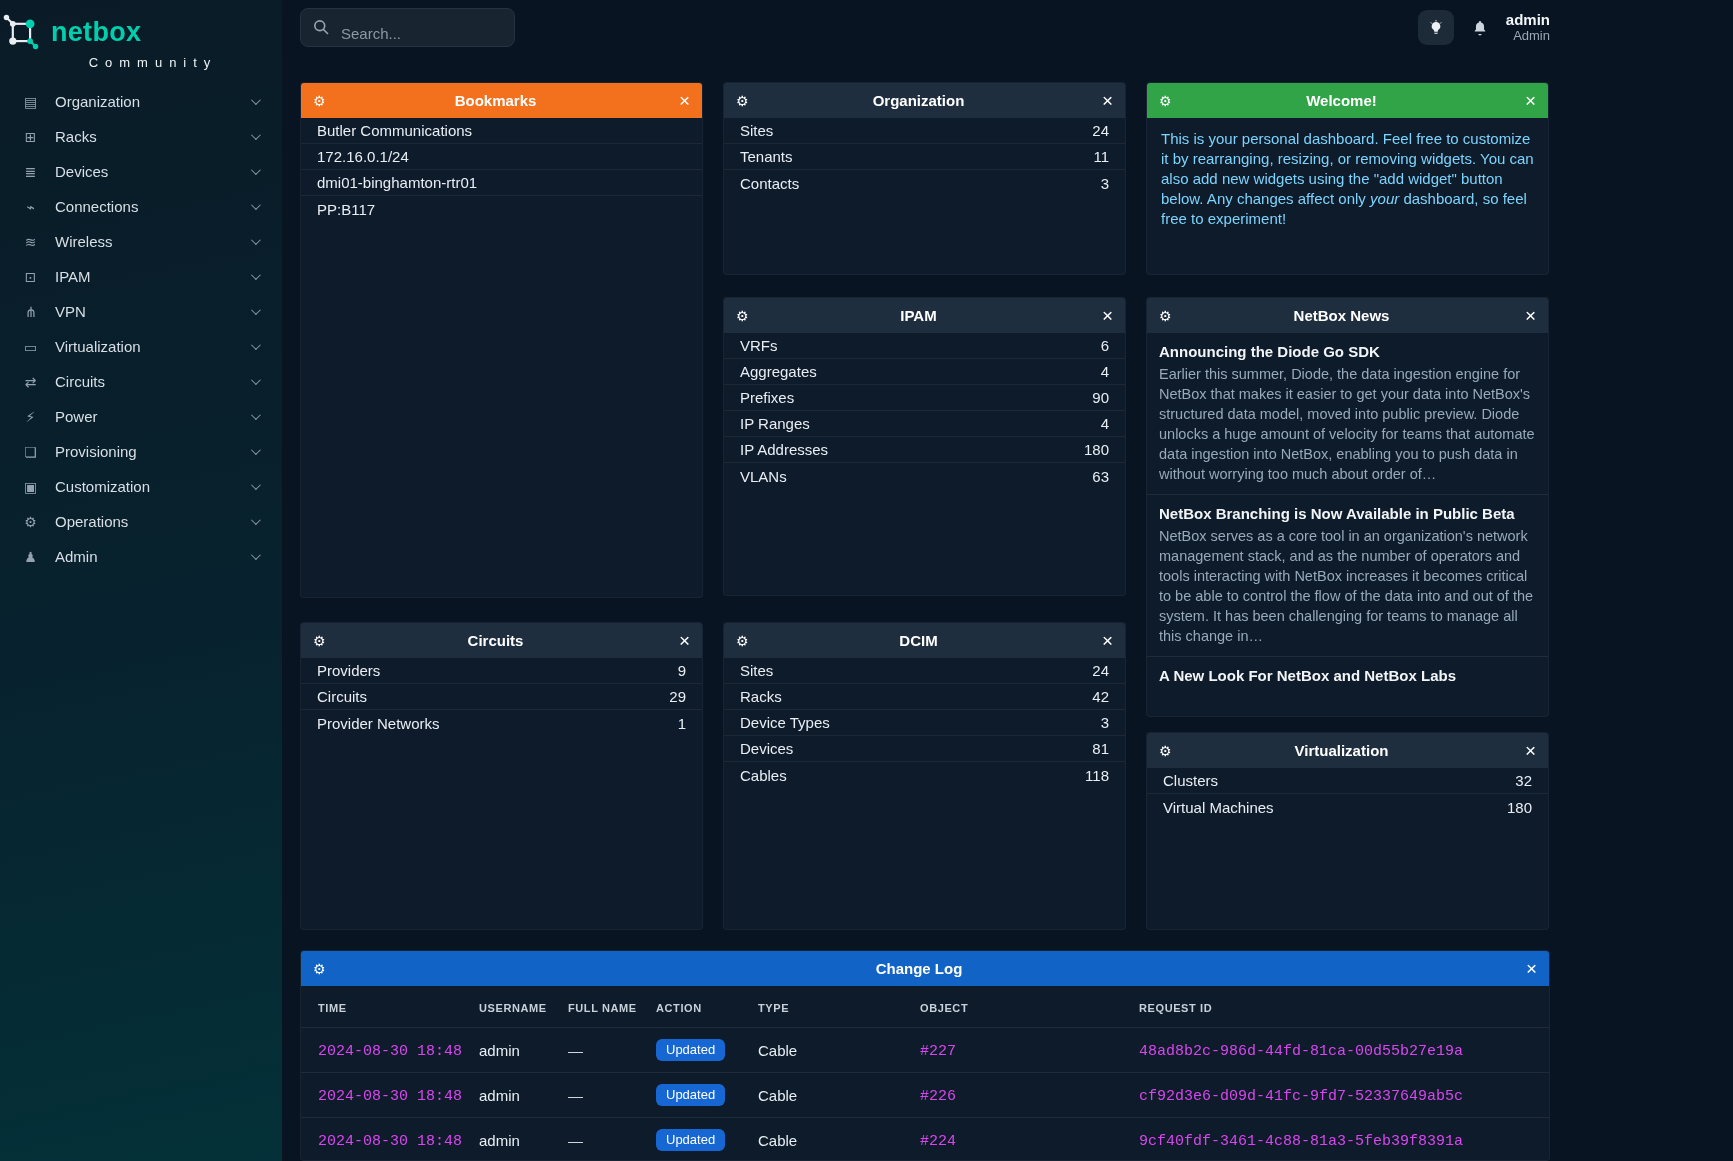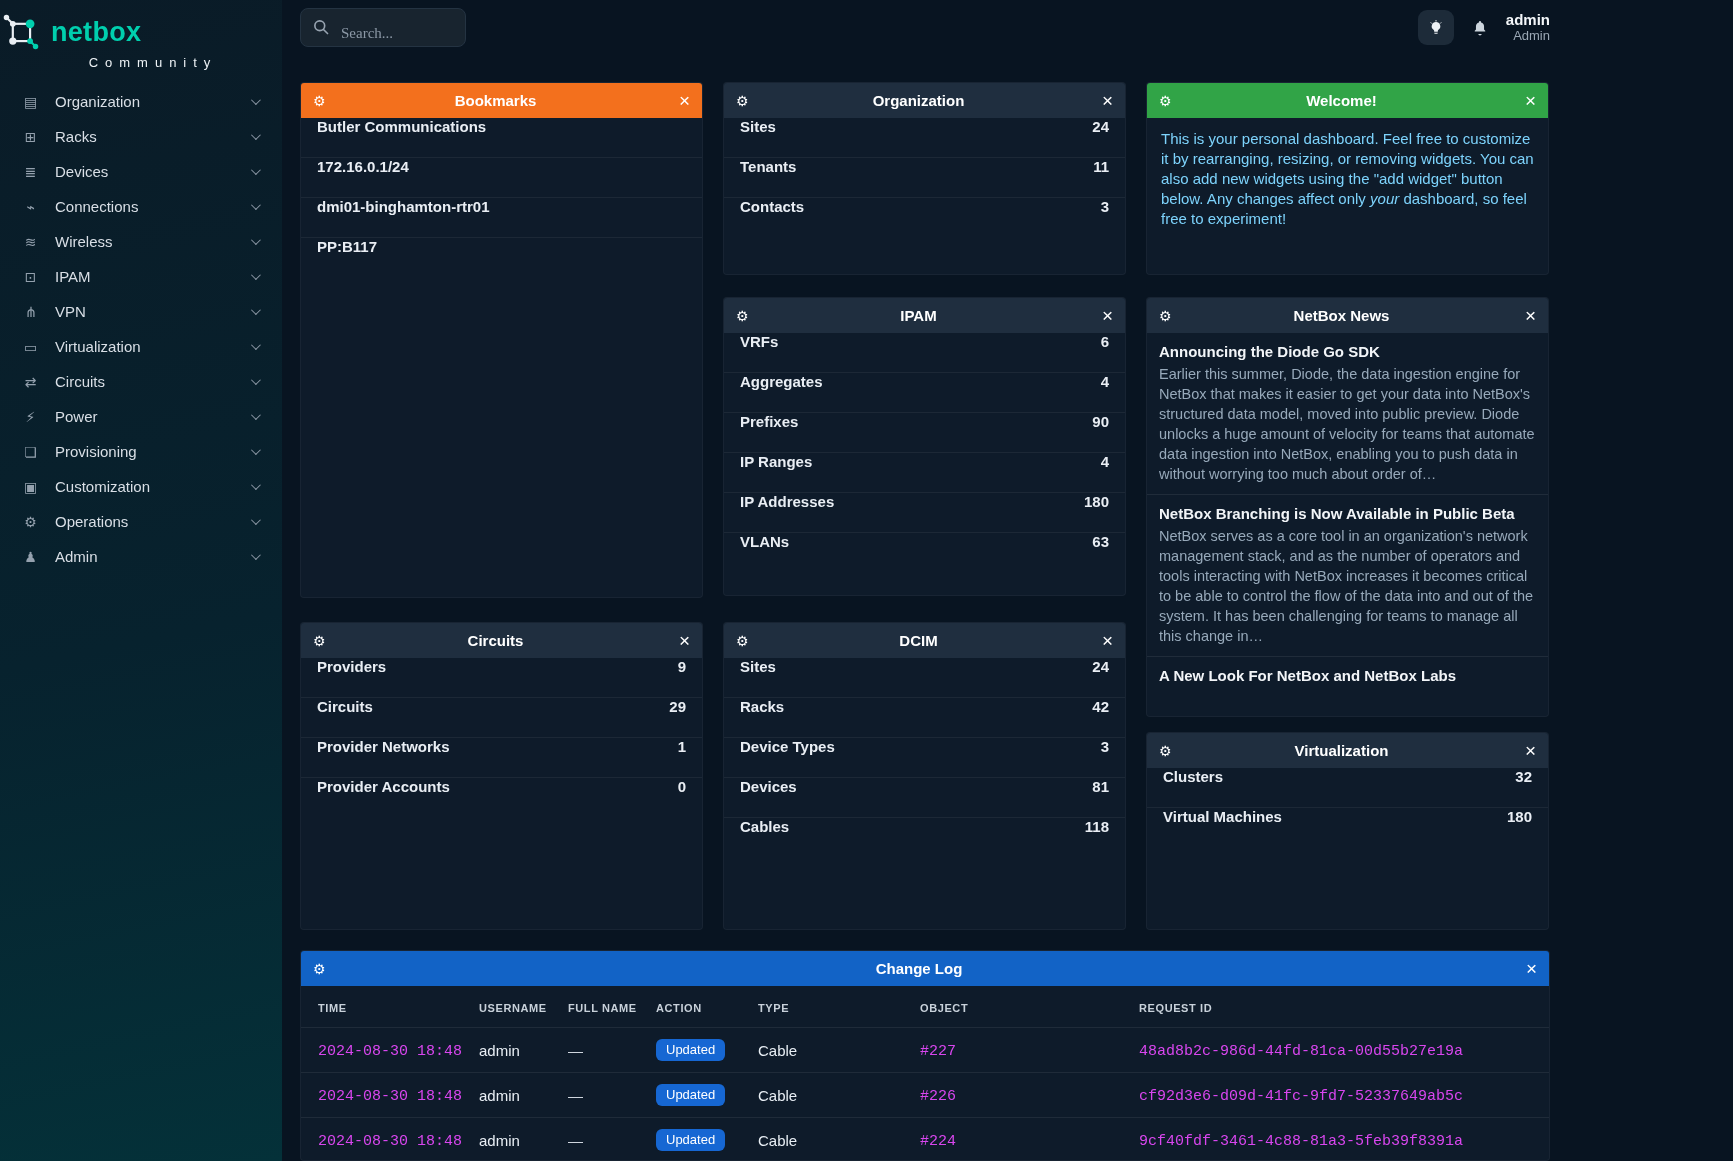--- a/index.html
+++ b/index.html
@@ -25,23 +25,23 @@
   .nav-icon { width:19px; text-align:center; font-size:14px; color:#94a1ae; flex:0 0 19px; }
   .nav-label { font-size:15px; color:#d9dfe6; }
   .chev { margin-left:auto; width:7px; height:7px; border-right:1.6px solid #8b97a4; border-bottom:1.6px solid #8b97a4; transform:rotate(45deg) translateY(-2px); }
 
   
   .main { flex:1; padding-left:18px; }
   .content { width:1250px; }
   .topbar { height:55px; display:flex; align-items:center; }
   .searchbox { position:relative; }
   .search-input {
-    width:166px; height:39px; background:#18242f; border:1px solid #243342;
+    width:215px; height:39px; background:#18242f; border:1px solid #243342;
     border-radius:8px; color:#c4cdd6; font-size:15px; padding:12px 12px 0 40px; outline:none;
-    font-family:Liberation Serif, serif;
+    font-family:Liberation Sans, sans-serif;
   }
   .search-input::placeholder { color:#8b98a6; }
   .search-icon { position:absolute; left:12px; top:10px; color:#97a3b0; }
   .top-right { margin-left:auto; display:flex; align-items:center; gap:17px; }
   .bulb-btn { width:36px; height:35px; background:#1d2b39; border:none; border-radius:9px;
     color:#eef2f6; display:flex; align-items:center; justify-content:center; cursor:pointer; }
   .bell-btn { background:none; border:none; color:#ccd5dd; cursor:pointer; display:flex; }
   .user { text-align:right; line-height:1.15; cursor:pointer; }
   .user-name { font-size:15px; font-weight:700; color:#f3f6f9; }
   .user-role { font-size:13px; color:#9aa7b4; }
@@ -51,21 +51,21 @@
   .col { width:403px; display:flex; flex-direction:column; }
   .widget { background:#0e1b2a; border-radius:4px; overflow:hidden; border:1px solid rgba(255,255,255,.045); }
   .whead { height:35px; background:#1f2e3f; display:flex; align-items:center; padding:0 12px; position:relative; }
   .whead.hdr-orange { background:#f3701d; }
   .whead.hdr-green  { background:#31a447; }
   .whead.hdr-blue   { background:#1263c6; }
   .gear { background:none; border:none; color:#ffffff; font-size:14px; cursor:pointer; padding:0; line-height:1; }
   .wtitle { position:absolute; left:0; right:12px; text-align:center; font-size:15px; font-weight:700; color:#ffffff; pointer-events:none; }
   .wclose { background:none; border:none; color:#ffffff; font-size:19px; cursor:pointer; margin-left:auto; line-height:1; padding:0; z-index:1; }
 
-  .stat-row { display:flex; align-items:flex-start; justify-content:space-between; height:40px; padding:0 16px;font-weight:bold; }
+  .stat-row { display:flex; align-items:center; justify-content:space-between; height:26px; padding:0 16px; }
   .stat-row:not(:last-child) { border-bottom:1px solid rgba(255,255,255,.06); }
   .stat-label { color:#e9eef4; font-size:15px; text-decoration:none; cursor:pointer; }
   .stat-value { color:#e9eef4; font-size:15px; text-decoration:none; cursor:pointer; }
 
   
   .w-bookmarks { height:516px; margin-bottom:24px; }
   .w-circuits  { height:308px; }
   .w-organization { height:193px; margin-bottom:22px; }
   .w-ipam      { height:299px; margin-bottom:26px; }
   .w-dcim      { height:308px; }
@@ -261,24 +261,20 @@
                   <a class="stat-label">Providers</a>
                   <a class="stat-value">9</a>
                 </div>
                 <div class="stat-row">
                   <a class="stat-label">Circuits</a>
                   <a class="stat-value">29</a>
                 </div>
                 <div class="stat-row">
                   <a class="stat-label">Provider Networks</a>
                   <a class="stat-value">1</a>
-                </div>
-                <div class="stat-row">
-                  <a class="stat-label">Provider Accounts</a>
-                  <a class="stat-value">0</a>
                 </div>
               </div>
           </section>
         </div>
 
         <div class="col">
           <section class="widget w-organization">
             <header class="whead">
               <button class="gear">⚙</button>
               <span class="wtitle">Organization</span>

